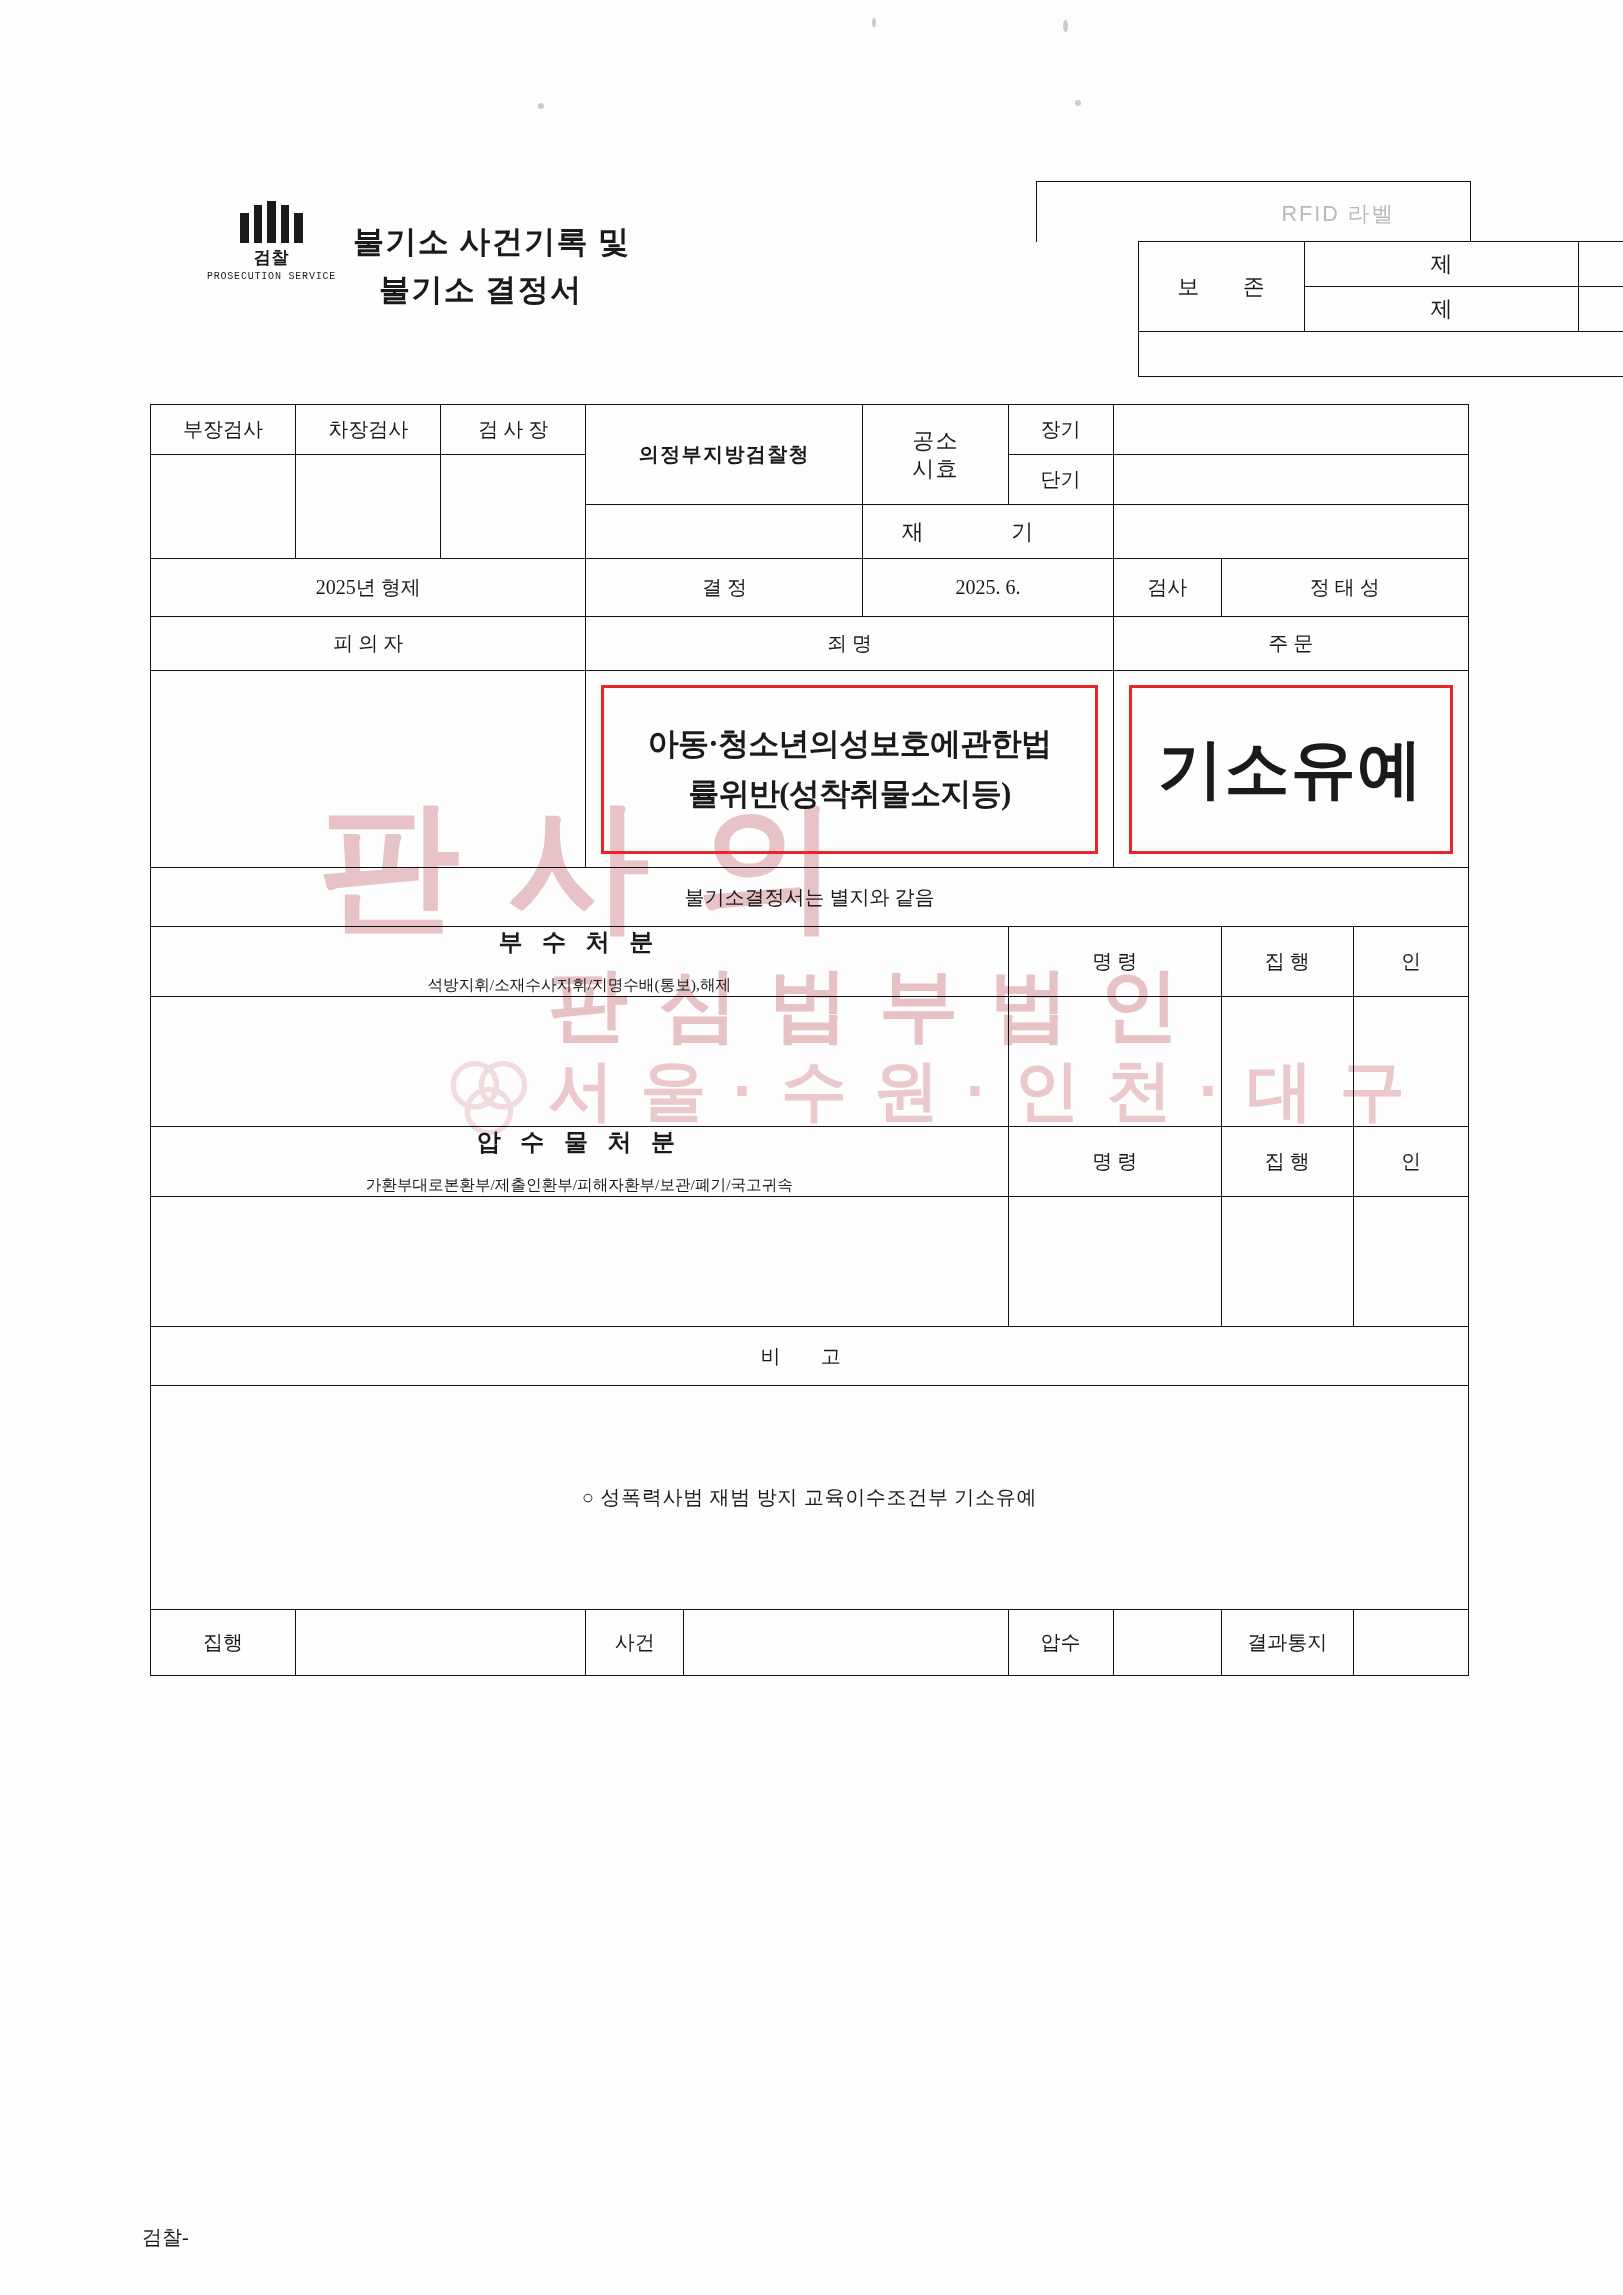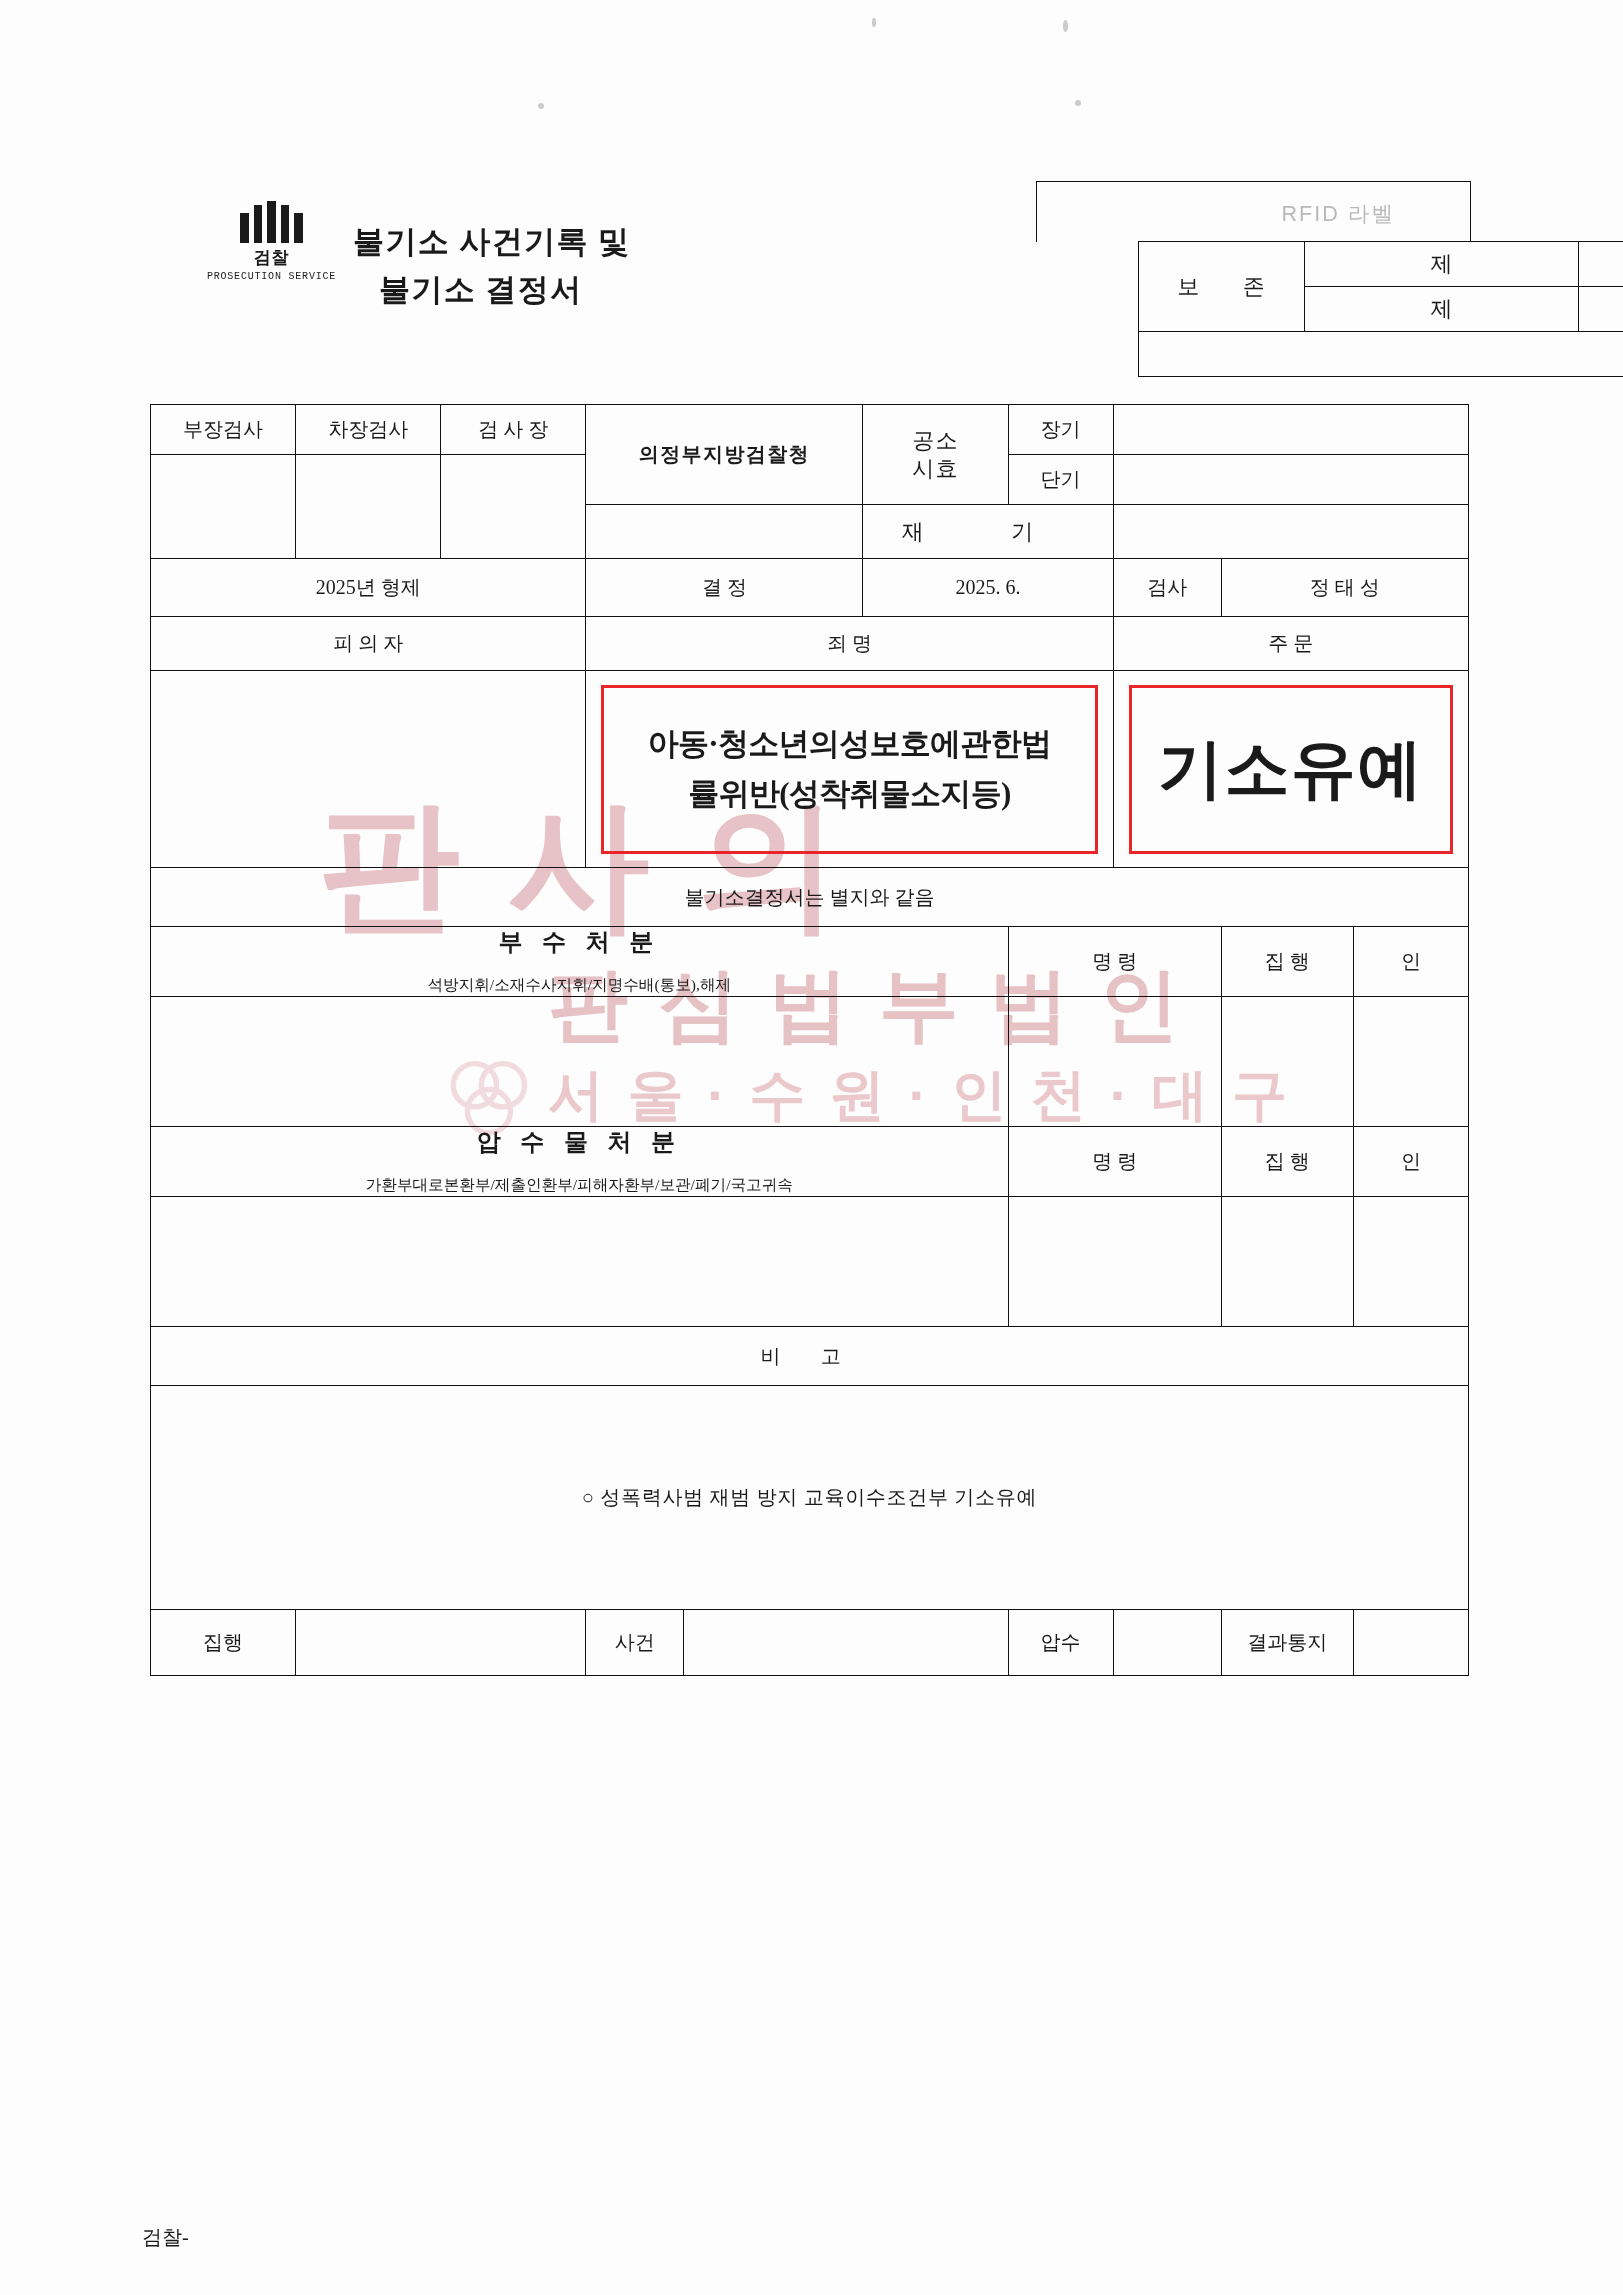--- a/index.html
+++ b/index.html
@@ -54,23 +54,23 @@
     top: 0px;
     color: rgba(198, 105, 114, 0.40);
   }
   .wm-mid {
     font-size: 80px;
     left: 257px;
     top: 181px;
     color: rgba(200, 112, 120, 0.42);
   }
   .wm-low {
-    font-size: 56px;
+    font-size: 66px;
     left: 257px;
-    top: 287px;
+    top: 275px;
     color: rgba(205, 120, 128, 0.40);
   }
   .wm-flower {
     position: absolute;
     left: 145px;
     top: 271px;
     width: 108px;
     height: 108px;
     opacity: .45;
   }

